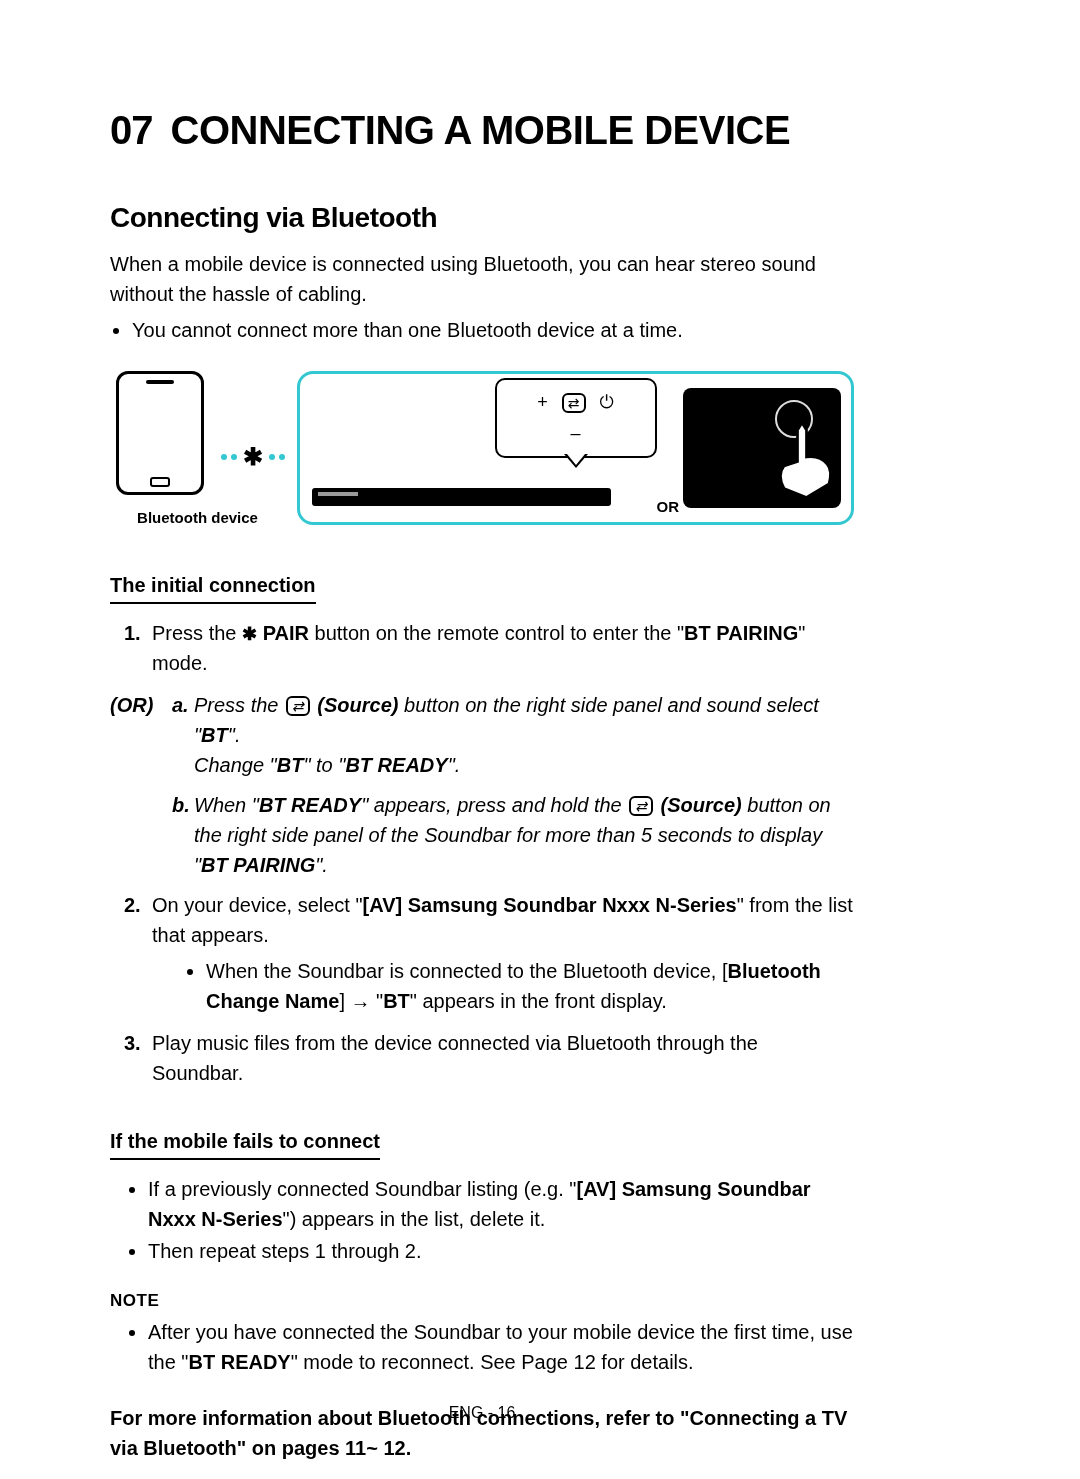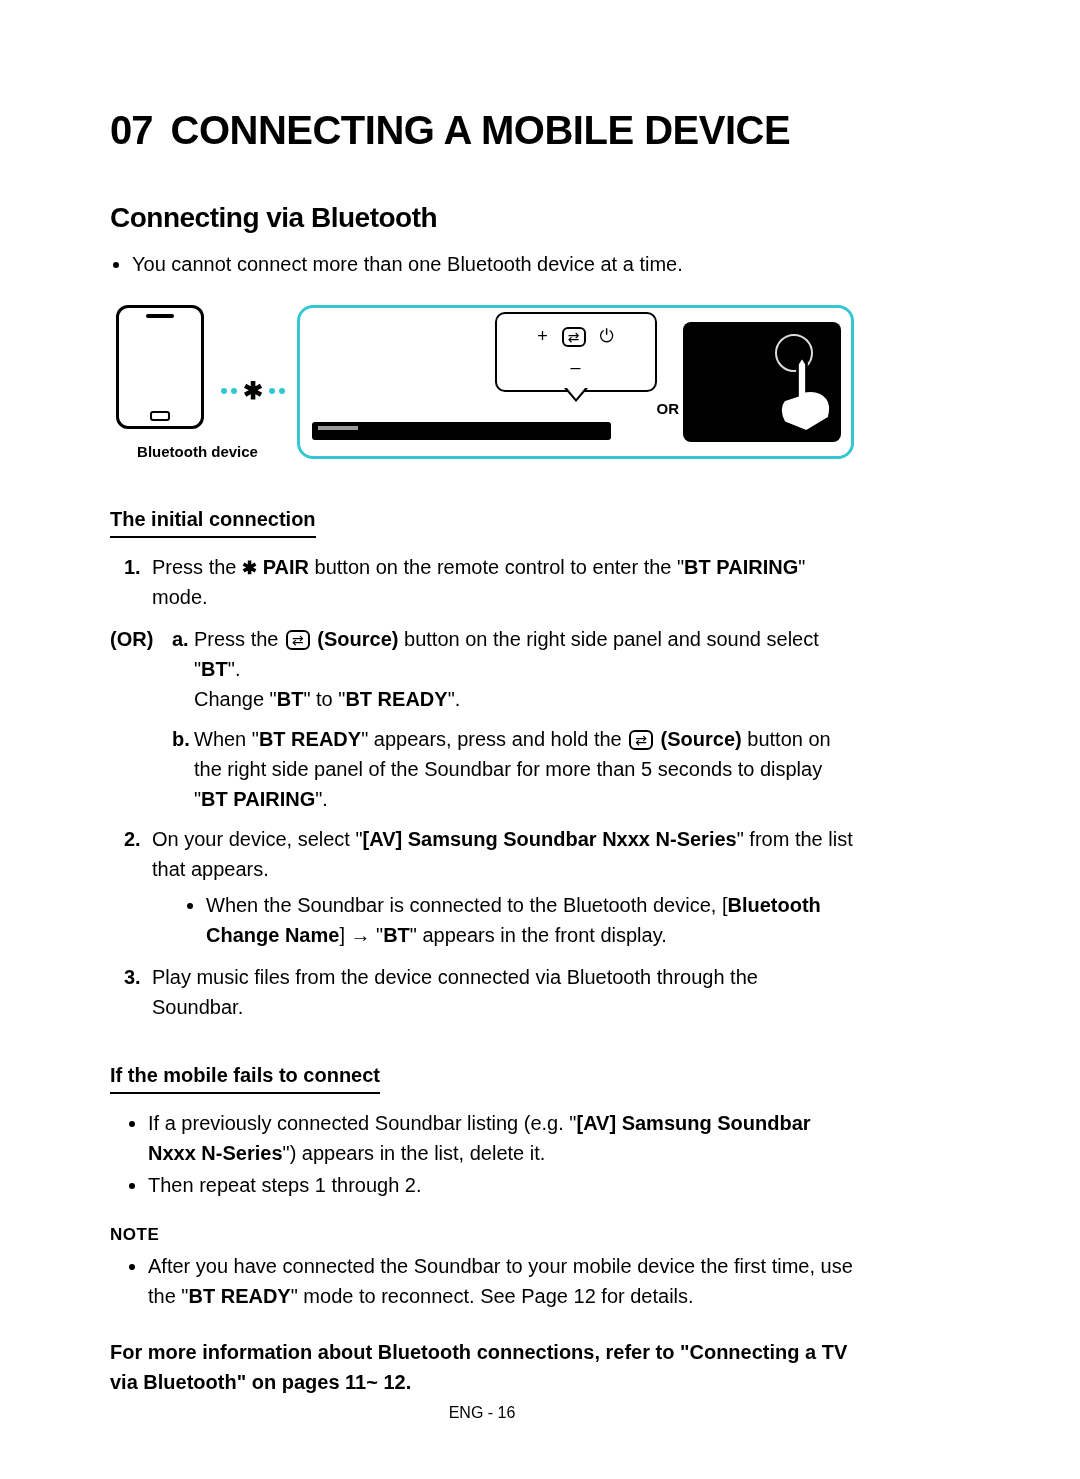--- a/index.html
+++ b/index.html
@@ -115,21 +115,21 @@
   .soundbar {
     position: absolute; left: 12px; right: 240px; bottom: 16px;
     height: 18px; background: #000;
     border-radius: 3px;
   }
   .soundbar::before {
     content:""; position:absolute; left:6px; top:4px;
     width:40px; height:4px; background:#999;
   }
   .or-label {
-    position:absolute; right:172px; bottom:36px;
+    position:absolute; right:172px; bottom:4px;
     font-weight:bold; font-size:15px;
   }
   .touch-panel {
     position:absolute; right:10px; top:14px; bottom:14px; width:158px;
     background:#000; border-radius:8px;
     overflow:hidden;
   }
   .touch-panel .circle {
     position:absolute; top:12px; right:28px;
     width:34px;height:34px; border:2px solid #ddd; border-radius:50%;
@@ -146,21 +146,21 @@
     padding-bottom: 2px;
     margin: 10px 0 14px 0;
   }
   ol.steps { list-style: none; margin: 0; padding: 0; }
   ol.steps > li { margin-bottom: 12px; padding-left: 42px; position: relative; }
   ol.steps > li .num { position: absolute; left: 14px; font-weight: bold; }
   .or-vert {
     position: absolute; left: 0; top: 0;
     font-weight: bold;
   }
-  .substeps { padding-left: 62px; position:relative; margin-top:0; }
+  .substeps { padding-left: 62px; position:relative; margin-top:0;font-style:italic; }
   .substeps .sub { position:relative; padding-left: 22px; margin-bottom:10px;}
   .substeps .sub .letter { position:absolute; left:0; font-weight:bold; }
   .inner-bullets { list-style:disc; margin: 6px 0 0 54px; padding:0; }
   .inner-bullets li { margin-bottom: 4px; }
   .source-icon {
     display:inline-block; vertical-align:middle;
     border: 2px solid #000; border-radius: 6px;
     padding: 1px 4px; font-size:14px; line-height:1;
     margin: 0 2px;
   }
@@ -177,20 +177,21 @@
 </head>
 <body>
 
 <div class="page">
 
   <div>
     <span class="chapter-num">07</span><span class="chapter-title">CONNECTING A MOBILE DEVICE</span>
   </div>
 
   <h2 class="section">Connecting via Bluetooth</h2>
+  <p class="intro">When a mobile device is connected using Bluetooth, you can hear stereo sound without the hassle of cabling.</p>
   <ul class="plain">
     <li>You cannot connect more than one Bluetooth device at a time.</li>
   </ul>
 
   <div class="diagram-row">
     <div class="diagram-left">
       <div style="display:flex;justify-content:center;">
         <div class="phone"></div>
         <div class="bt-dots">
           <span class="dot"></span>

